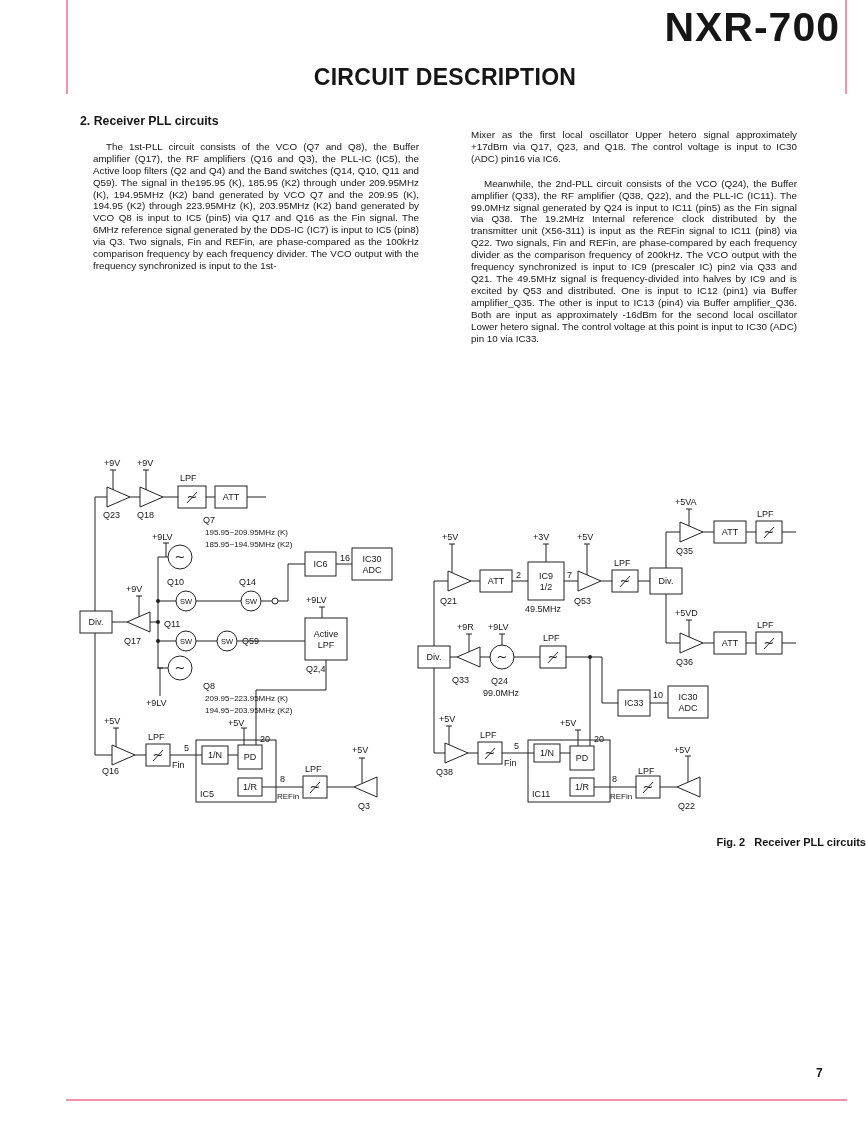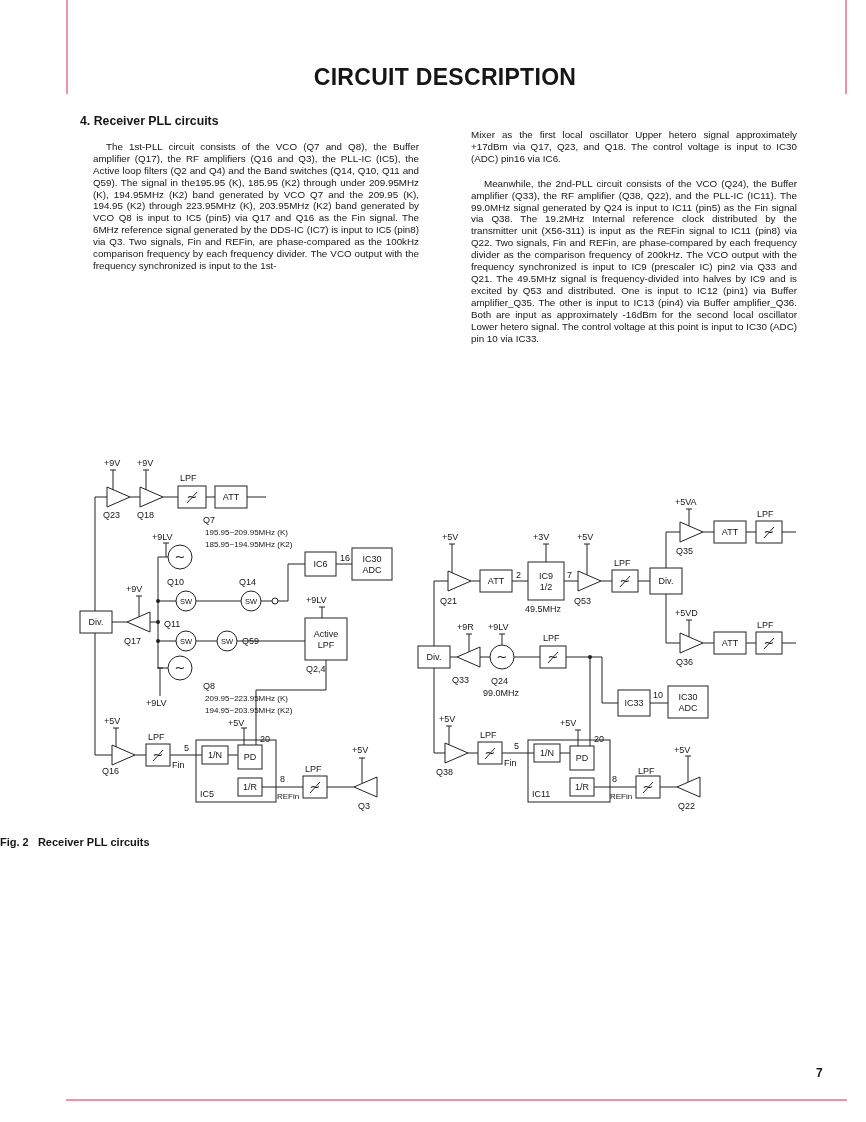--- a/index.html
+++ b/index.html
@@ -22,42 +22,43 @@
   svg.diagram{position:absolute;left:0;top:0;width:866px;height:1122px;}
   .wr{fill:none;stroke:#222;stroke-width:1;}
   .bx{fill:#fff;stroke:#222;stroke-width:1;}
   .nf{fill:none;}
   .dt{fill:#222;stroke:none;}
   .bt{font-family:"Liberation Sans",sans-serif;font-size:9px;text-anchor:middle;fill:#161616;}
   .tl{font-family:"DejaVu Sans",sans-serif;font-size:13px;text-anchor:middle;fill:#161616;}
   .swt{font-family:"Liberation Sans",sans-serif;font-size:7.5px;text-anchor:middle;fill:#161616;}
   .lb{font-family:"Liberation Sans",sans-serif;fill:#161616;}
 
-  .fig-caption{position:absolute;top:836px;left:0;width:100%;text-align:left;
+  .fig-caption{position:absolute;top:836px;left:0;width:100%;text-align:right;
        font-weight:bold;font-size:11px;white-space:pre;}
   .page-number{position:absolute;top:1066px;left:816px;font-weight:bold;font-size:12px;}
 
   .crop{position:absolute;background:#ef93ab;}
   .crop-tl{left:66px;top:0;width:2px;height:94px;}
   .crop-tr{left:845px;top:0;width:2px;height:94px;}
   .crop-b{left:66px;top:1099px;width:781px;height:2px;}
 </style>
 </head>
 <body>
 
 <div class="page">
 
   <div class="crop crop-tl"></div>
   <div class="crop crop-tr"></div>
   <div class="crop crop-b"></div>
 
+  <div class="model">NXR-700</div>
   <h1 class="doc-title">CIRCUIT DESCRIPTION</h1>
 
   <div class="col col1">
-    <h2>4. Receiver PLL circuits</h2>
+    <h2>2. Receiver PLL circuits</h2>
     <p class="ind">The 1st-PLL circuit consists of the VCO (Q7 and Q8), the Buffer amplifier (Q17), the RF amplifiers (Q16 and Q3), the PLL-IC (IC5), the Active loop filters (Q2 and Q4) and the Band switches (Q14, Q10, Q11 and Q59). The signal in the195.95 (K), 185.95 (K2) through under 209.95MHz (K), 194.95MHz (K2) band generated by VCO Q7 and the 209.95 (K), 194.95 (K2) through 223.95MHz (K), 203.95MHz (K2) band generated by VCO Q8 is input to IC5 (pin5) via Q17 and Q16 as the Fin signal. The 6MHz reference signal generated by the DDS-IC (IC7) is input to IC5 (pin8) via Q3. Two signals, Fin and REFin, are phase-compared as the 100kHz comparison frequency by each frequency divider. The VCO output with the frequency synchronized is input to the 1st-</p>
   </div>
 
   <div class="col col2">
     <p>Mixer as the first local oscillator Upper hetero signal approximately +17dBm via Q17, Q23, and Q18. The control voltage is input to IC30 (ADC) pin16 via IC6.</p>
     <p class="ind">Meanwhile, the 2nd-PLL circuit consists of the VCO (Q24), the Buffer amplifier (Q33), the RF amplifier (Q38, Q22), and the PLL-IC (IC11). The 99.0MHz signal generated by Q24 is input to IC11 (pin5) as the Fin signal via Q38. The 19.2MHz Internal reference clock distributed by the transmitter unit (X56-311) is input as the REFin signal to IC11 (pin8) via Q22. Two signals, Fin and REFin, are phase-compared by each frequency divider as the comparison frequency of 200kHz. The VCO output with the frequency synchronized is input to IC9 (prescaler IC) pin2 via Q33 and Q21. The 49.5MHz signal is frequency-divided into halves by IC9 and is excited by Q53 and distributed. One is input to IC12 (pin1) via Buffer amplifier_Q35. The other is input to IC13 (pin4) via Buffer amplifier_Q36. Both are input as approximately -16dBm for the second local oscillator Lower hetero signal. The control voltage at this point is input to IC30 (ADC) pin 10 via IC33.</p>
   </div>
 
   <svg class="diagram" id="circuit-svg" viewBox="0 0 866 1122">
       <polyline points="130,497 140,497" class="wr"></polyline>

